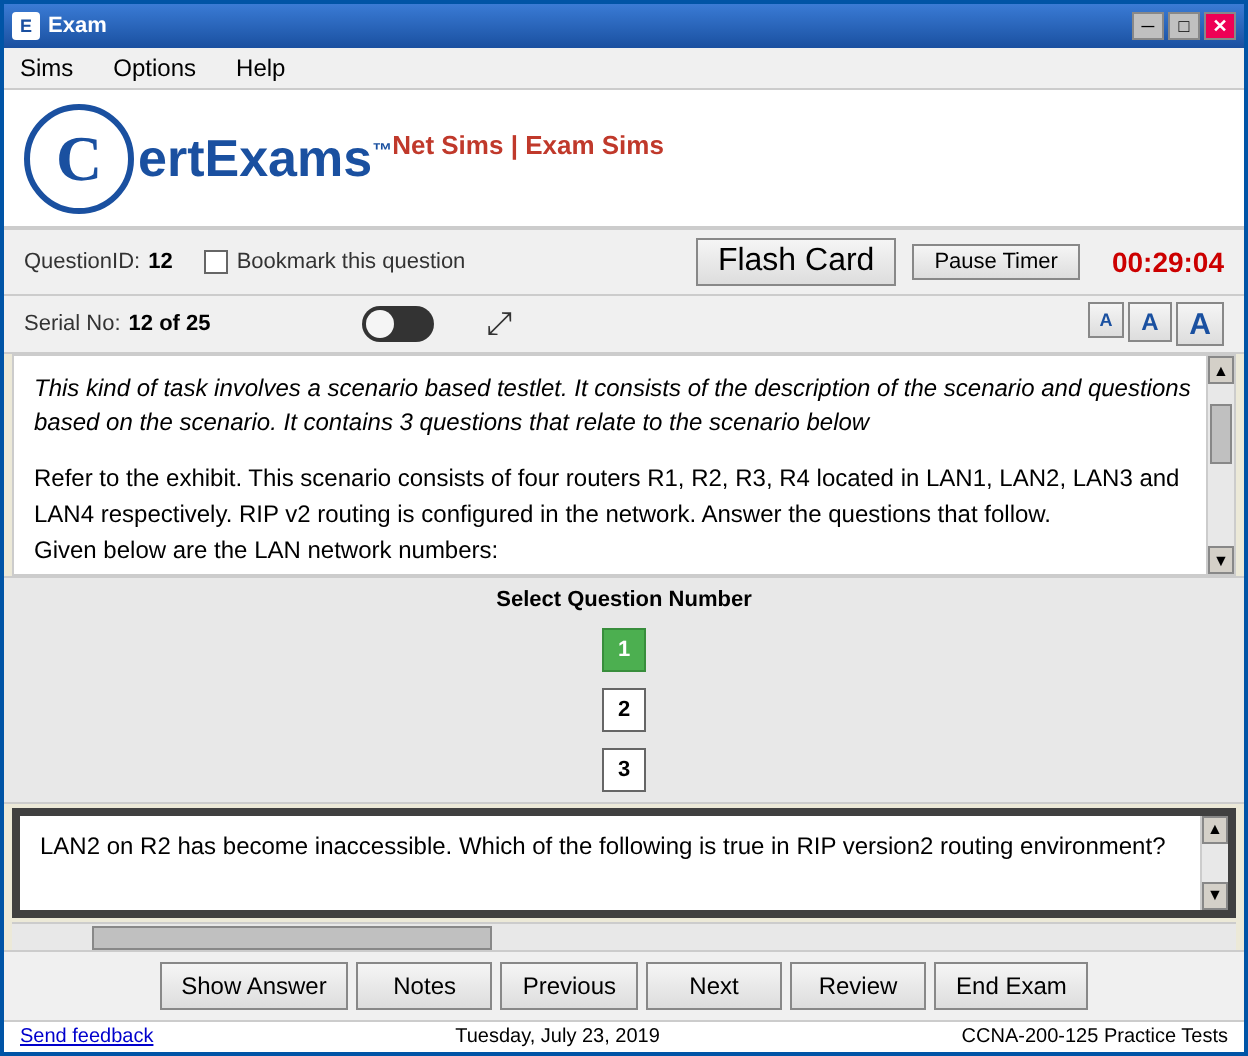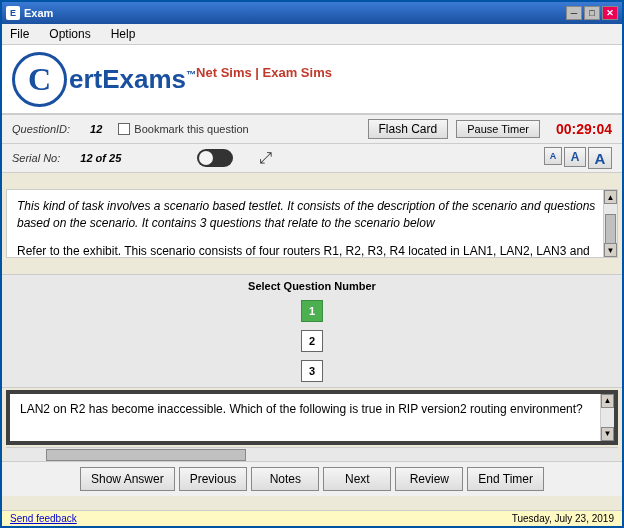--- a/index.html
+++ b/index.html
@@ -141,22 +141,21 @@
       padding: 4px 10px;
       display: flex;
       align-items: center;
       flex-shrink: 0;
       gap: 8px;
       flex-wrap: wrap;
     }
     .info-group {
       display: flex;
       align-items: flex-end;
-      gap: 20px;
-      font-style: italic;
+      gap: 4px;
     }
     .info-label {
       font-size: 11px;
       color: #333;
     }
     .info-value {
       font-size: 11px;
       font-weight: bold;
       color: #000;
     }
@@ -169,21 +168,21 @@
     .checkbox-small {
       width: 12px;
       height: 12px;
       border: 1px solid #666;
       background: white;
     }
     .btn-flashcard {
       background: linear-gradient(to bottom, #f5f5f5, #ddd);
       border: 1px solid #888;
       padding: 2px 10px;
-      font-size: 12px;
+      font-size: 16px;
       cursor: pointer;
       font-family: inherit;
       margin-left: 16px;
     }
     .btn-pause {
       background: linear-gradient(to bottom, #f5f5f5, #ddd);
       border: 1px solid #888;
       padding: 2px 10px;
       font-size: 11px;
       cursor: pointer;
@@ -245,21 +244,21 @@
       color: #1a50a0;
     }
     .font-btn.small { width: 18px; height: 18px; font-size: 9px; }
     .font-btn.medium { width: 22px; height: 20px; font-size: 12px; }
     .font-btn.large { width: 24px; height: 22px; font-size: 15px; }
     
     .content-area {
       flex: 1;
       background: white;
       border: 1px solid #ccc;
-      margin: 16px 4px;
+      margin: 0 4px;
       overflow-y: auto;
       overflow-x: hidden;
       position: relative;
       padding: 8px 10px;
       font-size: 12px;
     }
     .scenario-text {
       font-style: italic;
       font-size: 12px;
       color: #000;
@@ -353,30 +352,29 @@
       background: linear-gradient(to bottom, #f5f5f5, #ddd);
       border: 1px solid #888;
       padding: 4px 10px;
       font-size: 12px;
       cursor: pointer;
       font-family: inherit;
       min-width: 68px;
     }
     
     .status-bar {
-      background: #fef9c3;
+      background: #ffffff;
       border-top: 1px solid #ccc;
       padding: 2px 8px;
       display: flex;
       align-items: center;
       justify-content: space-between;
       font-size: 10px;
       color: #000;
       flex-shrink: 0;
-      margin-top: 14px;
     }
     .send-feedback {
       color: #0000cc;
       text-decoration: underline;
       cursor: pointer;
       font-size: 10px;
     }
     .scrollbar-v {
       position: absolute;
       right: 0;
@@ -424,21 +422,21 @@
       <span>Exam</span>
     </div>
     <div class="title-controls">
       <div class="title-btn">─</div>
       <div class="title-btn">□</div>
       <div class="title-btn close">✕</div>
     </div>
   </div>
 
   <div class="menu-bar">
-    <span class="menu-item">File</span>
+    <span class="menu-item">Sims</span>
     <span class="menu-item">Options</span>
     <span class="menu-item">Help</span>
   </div>
 
   <div class="logo-area">
     <div class="logo-circle">
       <span class="logo-c">C</span>
     </div>
     <div class="logo-text-area">
       <div class="logo-certexams">
@@ -512,24 +510,25 @@
       <div class="scrollbar-arrow">▼</div>
     </div>
   </div>
 
   <div class="hscroll-bar">
     <div class="hscroll-thumb"></div>
   </div>
 
   <div class="bottom-buttons">
     <button class="action-btn">Show Answer</button>
+    <button class="action-btn">Notes</button>
     <button class="action-btn">Previous</button>
-    <button class="action-btn">Notes</button>
     <button class="action-btn">Next</button>
     <button class="action-btn">Review</button>
-    <button class="action-btn">End Timer</button>
+    <button class="action-btn">End Exam</button>
   </div>
 
   <div class="status-bar">
     <span class="send-feedback">Send feedback</span>
     <span>Tuesday, July 23, 2019</span>
+    <span>CCNA-200-125 Practice Tests</span>
   </div>
 </div>
 
 </body></html>

